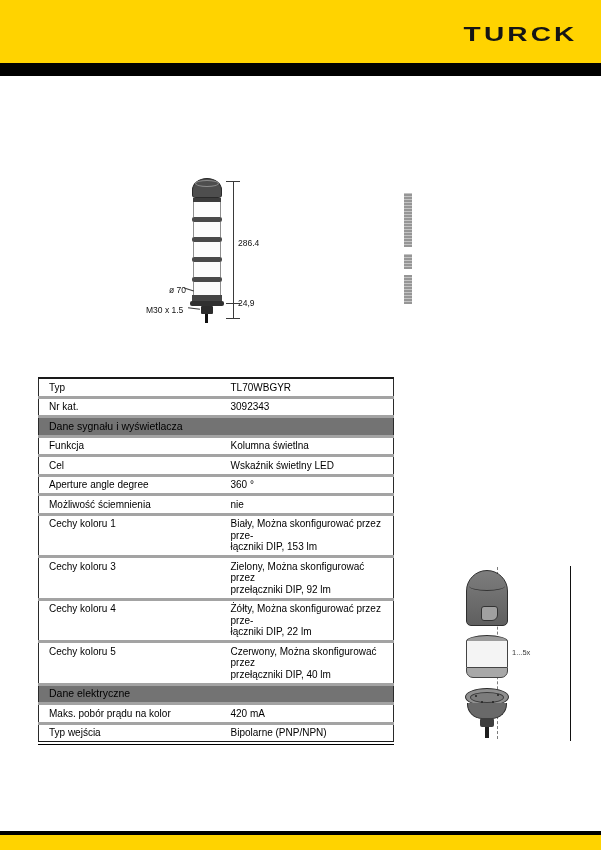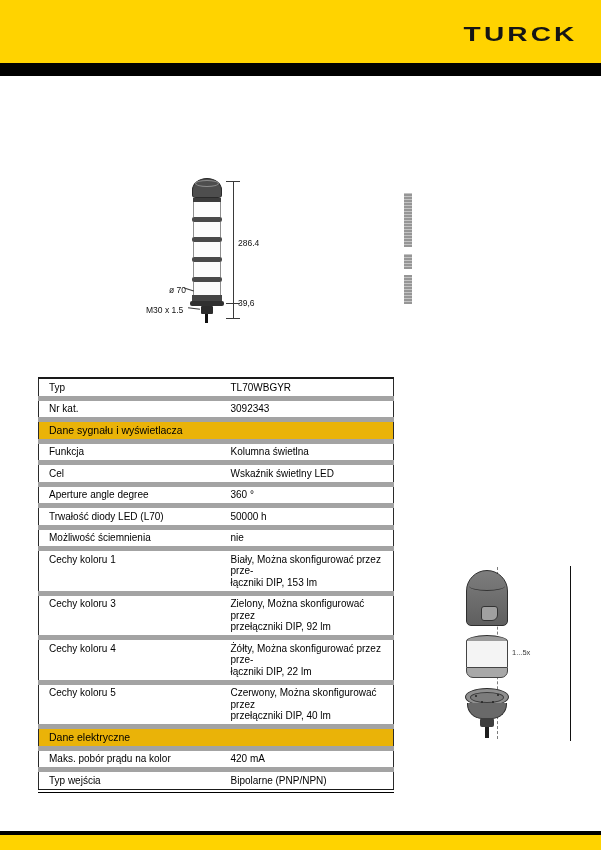--- a/index.html
+++ b/index.html
@@ -45,27 +45,27 @@
     position:absolute; left:0; width:8px;
     background:repeating-linear-gradient(0deg, #969696 0 2px, #c4c4c4 2px 3px);
   }
 
   
   .spec-wrap { position:absolute; left:38px; top:377px; width:356px; border-bottom:1px solid #000; padding-bottom:2px; }
   table.spec { width:356px; border-collapse:collapse; table-layout:fixed;
                border:1px solid #2a2a2a; border-top:2px solid #1a1a1a; border-bottom:1px solid #1a1a1a; }
   table.spec col.c1 { width:182px; }
   table.spec td {
-    border-top:5px solid #a3a3a3;
+    border-top:3px solid #a3a3a3;
     font-size:10px; line-height:11.5px; vertical-align:top;
     padding:2.5px 8px 2.5px 10px;
   }
   table.spec tr:first-child td { border-top:none; }
   table.spec tr.section td {
-    background:#eab308; font-size:10.5px; padding:2.5px 10px;
+    background:#737373; font-size:10.5px; padding:2.5px 10px;
   }
   td.val { white-space:pre-line; }
 
   
   .fig2 { position:absolute; left:453px; top:564px; width:125px; height:182px; background:#fff; }
   .fig2 .abs { position:absolute; }
   .dashline { left:44px; top:3px; width:0; height:172px; border-left:1px dashed #7d7d7d; }
   .mod-top  { left:13px; top:6px; width:42px; height:56px; background:linear-gradient(#7d7d7d,#5f5f5f); border:1px solid #2e2e2e; border-radius:21px 21px 5px 5px; }
   .mod-top-line { left:16px; top:17px; width:36px; height:10px; border-bottom:1px solid #333; border-radius:50%; }
   .mod-top-notch { left:28px; top:42px; width:17px; height:15px; background:#a0a0a0; border:1px solid #333; border-radius:3px 3px 6px 3px; }
@@ -107,21 +107,21 @@
     <div class="abs baseB"></div>
     <div class="abs nut1"></div>
     <div class="abs cable1"></div>
 
     <div class="abs dim-line"></div>
     <div class="abs dim-line2"></div>
     <div class="abs tick" style="top:15px;"></div>
     <div class="abs tick" style="top:137px;"></div>
     <div class="abs tick" style="top:152px;"></div>
     <div class="abs dimtxt" style="left:98px; top:72px;">286.4</div>
-    <div class="abs dimtxt" style="left:98px; top:132px;">39,6</div>
+    <div class="abs dimtxt" style="left:98px; top:132px;">24,9</div>
     <div class="abs dimtxt" style="left:29px; top:119px;">ø 70</div>
     <div class="abs leader" style="left:44px; top:123px; width:10px; transform:rotate(18deg);"></div>
     <div class="abs dimtxt" style="left:6px; top:139px;">M30 x 1.5</div>
     <div class="abs leader" style="left:48px; top:142px; width:12px; transform:rotate(8deg);"></div>
   </div>
 
   <div class="side-marks">
     <div class="bar" style="top:0;    height:54px;"></div>
     <div class="bar" style="top:61px; height:15px;"></div>
     <div class="bar" style="top:82px; height:29px;"></div>
@@ -149,24 +149,20 @@
             <td>Funkcja</td>
             <td class="val">Kolumna świetlna</td>
           </tr>
         <tr>
             <td>Cel</td>
             <td class="val">Wskaźnik świetlny LED</td>
           </tr>
         <tr>
             <td>Aperture angle degree</td>
             <td class="val">360 °</td>
-          </tr>
-        <tr>
-            <td>Trwałość diody LED (L70)</td>
-            <td class="val">50000 h</td>
           </tr>
         <tr>
             <td>Możliwość ściemnienia</td>
             <td class="val">nie</td>
           </tr>
         <tr>
             <td>Cechy koloru 1</td>
             <td class="val">Biały, Można skonfigurować przez prze-
 łączniki DIP, 153  lm</td>
           </tr>

